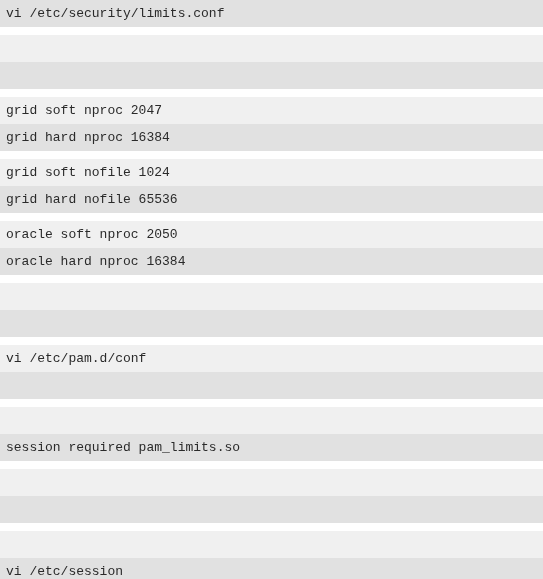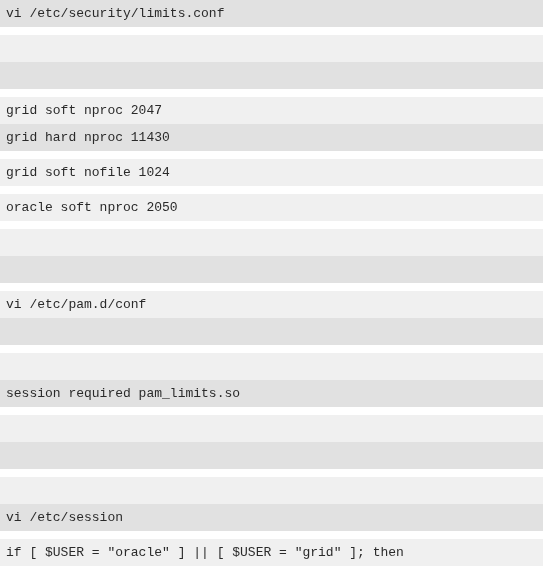--- a/index.html
+++ b/index.html
@@ -23,23 +23,25 @@
   .light { background: #f0f0f0; margin-top: 8px; }
 </style>
 </head>
 <body>
 
 <div id="container">
     <div class="line shade">vi /etc/security/limits.conf</div>
     <div class="line light"></div>
     <div class="line shade"></div>
     <div class="line light">grid soft nproc 2047</div>
-    <div class="line shade">grid hard nproc 11430</div>
+    <div class="line shade">grid hard nproc 16384</div>
     <div class="line light">grid soft nofile 1024</div>
+    <div class="line shade">grid hard nofile 65536</div>
     <div class="line light">oracle soft nproc 2050</div>
+    <div class="line shade">oracle hard nproc 16384</div>
     <div class="line light"></div>
     <div class="line shade"></div>
     <div class="line light">vi /etc/pam.d/conf</div>
     <div class="line shade"></div>
     <div class="line light"></div>
     <div class="line shade">session required pam_limits.so</div>
     <div class="line light"></div>
     <div class="line shade"></div>
     <div class="line light"></div>
     <div class="line shade">vi /etc/session</div>

